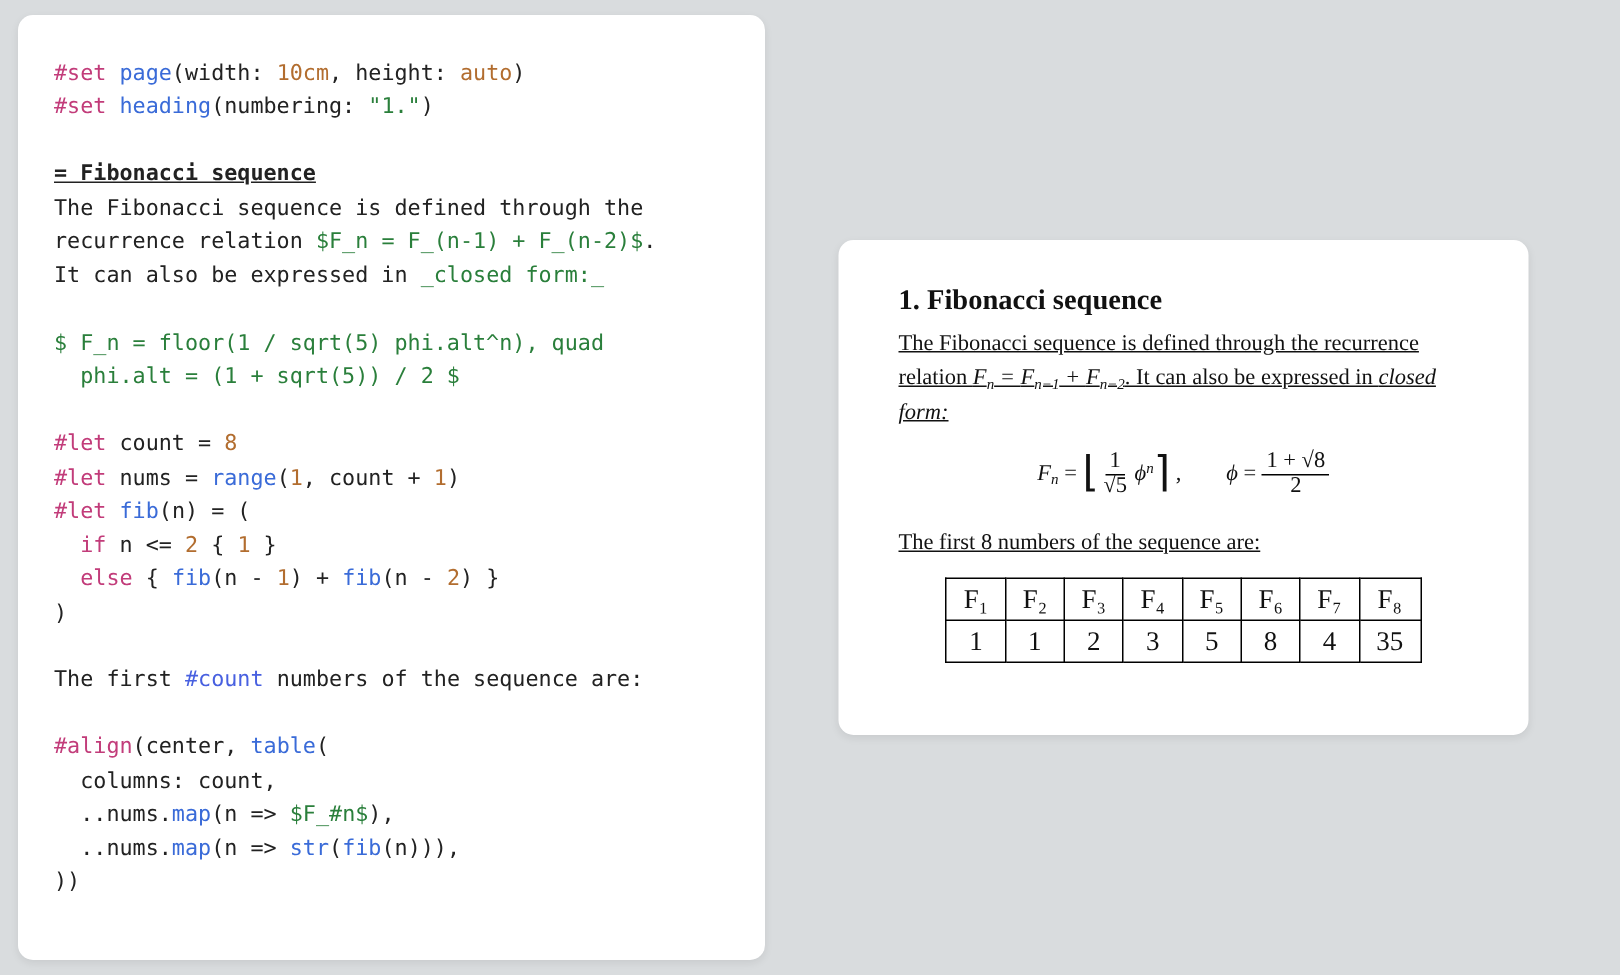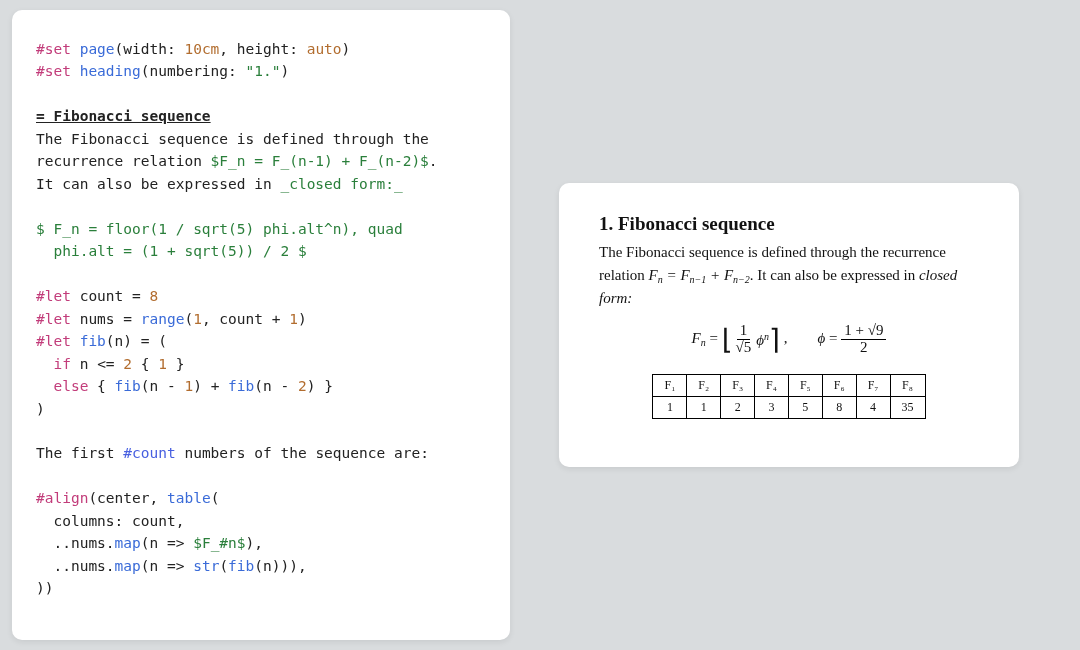--- a/index.html
+++ b/index.html
@@ -52,21 +52,21 @@
     font-family: Georgia, 'Times New Roman', serif;
     font-size: 15px;
     color: #111;
   }
   .panel-right h2 {
     font-family: Georgia, serif;
     font-weight: 700;
     font-size: 19px;
     margin: 0 0 6px 0;
   }
-  .panel-right p { margin: 4px 0 12px 0; line-height: 1.5; }
+  .panel-right p { margin: 4px 0 12px 0; line-height: 1.5; text-decoration: underline; }
   .ital { font-style: italic; }
   .formula {
     text-align: center;
     margin: 14px 0 18px 0;
     font-family: Georgia, serif;
     font-size: 15px;
     display: flex;
     justify-content: center;
     align-items: center;
     gap: 30px;
@@ -94,21 +94,21 @@
   }
   table.seq {
     margin: 6px auto 0 auto;
     border-collapse: collapse;
   }
   table.seq td, table.seq th {
     border: 1px solid #000;
     padding: 3px 11px;
     text-align: center;
     font-weight: normal;
-    font-size: 12px;
+    font-size: 18px;
     font-family: Georgia, serif;
   }
 </style>
 </head>
 <body>
 
 <div class="wrap">
 
   <div class="panel panel-left">
 <pre><span class="kw">#set</span> <span class="fn">page</span><span>(width: </span><span class="num">10cm</span><span>, height: </span><span class="num">auto</span><span>)</span>
@@ -157,26 +157,27 @@
             </span>
             <span style="margin-left:2px"><i>ϕ</i><span class="sup"><i>n</i></span></span>
             <span class="floor-r">⌉</span>
           </span>
           <span>,</span>
         </span>
         <span>
           <i>ϕ</i>
           <span> = </span>
           <span class="frac">
-            <span class="top">1 + √9</span>
+            <span class="top">1 + √8</span>
             <span class="bot">2</span>
           </span>
         </span>
       </div>
 
+      <p>The first 8 numbers of the sequence are:</p>
 
       <table class="seq">
         <tbody>
             <tr>
           <th>F₁</th>
           <th>F₂</th>
           <th>F₃</th>
           <th>F₄</th>
           <th>F₅</th>
           <th>F₆</th>

